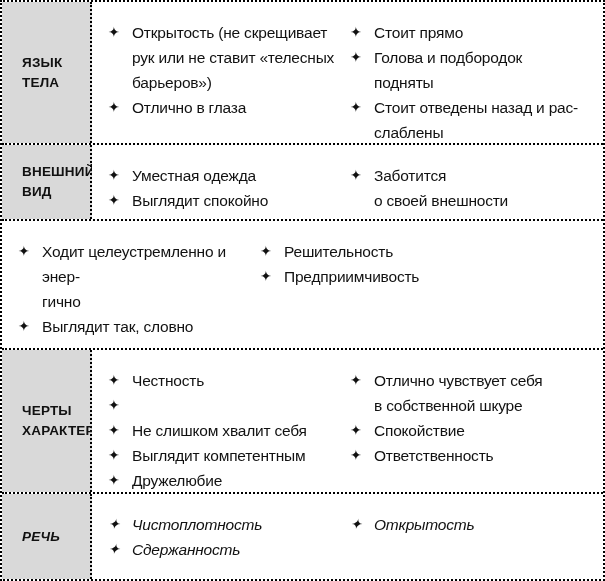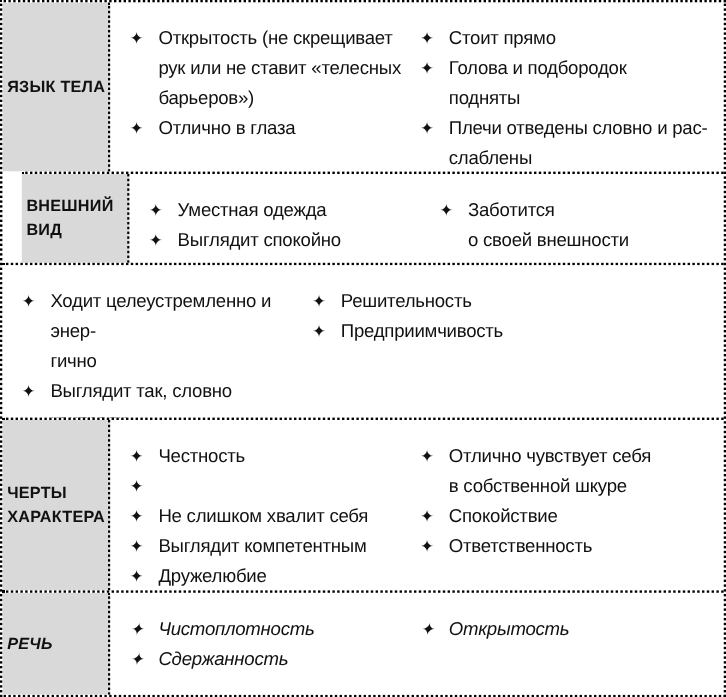--- a/index.html
+++ b/index.html
@@ -15,32 +15,32 @@
     width: 605px; height: 581px;
     border: 2px dotted var(--border);
     display: flex; flex-direction: column;
     font-family: "Liberation Sans", sans-serif;
     color: var(--text);
     background: #ffffff;
   }
   .row { display: flex; box-sizing: border-box; overflow: hidden; }
   .row + .row { border-top: 2px dotted var(--border); }
   .r0 { height: 141px; }
-  .r1 { height: 76px; margin-left: 16px; }
+  .r1 { height: 76px; }
   .r2 { height: 129px; }
   .r3 { height: 144px; }
   .r4 { flex: 1; font-style: italic; }
 
   .label-cell {
     flex: 0 0 90px; width: 90px;
     box-sizing: border-box;
     background: var(--label-bg);
     border-right: 2px dotted var(--border);
     display: flex; align-items: center;
-    padding-left: 4px;
+    padding-left: 20px;
   }
   .label {
     font-weight: bold;
     font-size: 13.5px;
     line-height: 20px;
     letter-spacing: 0.2px;
     white-space: pre-line;
   }
 
   .content-cell {
@@ -93,21 +93,21 @@
           <span class="bullet">✦</span>
           <span class="txt">Стоит прямо</span>
         </div>
         <div class="item">
           <span class="bullet">✦</span>
           <span class="txt">Голова и подбородок
 подняты</span>
         </div>
         <div class="item">
           <span class="bullet">✦</span>
-          <span class="txt">Плечи отведены словно и рас-
+          <span class="txt">Стоит отведены назад и рас-
 слаблены</span>
         </div>
       </div>
     </div>
   </div>
 
   <div class="row r1">
     <div class="label-cell">
       <div class="label">ВНЕШНИЙ
 ВИД</div>

